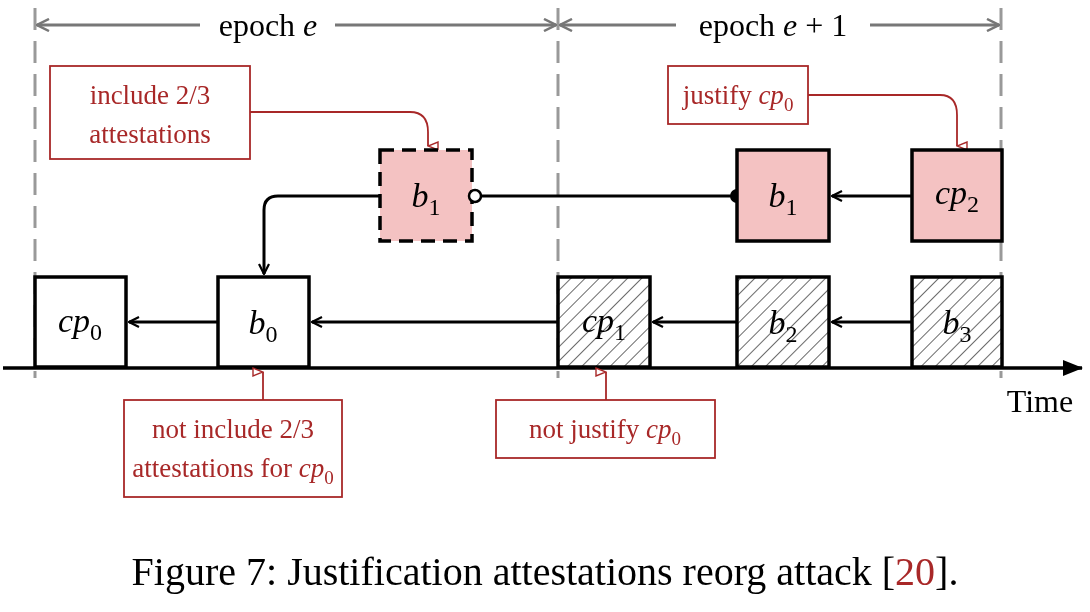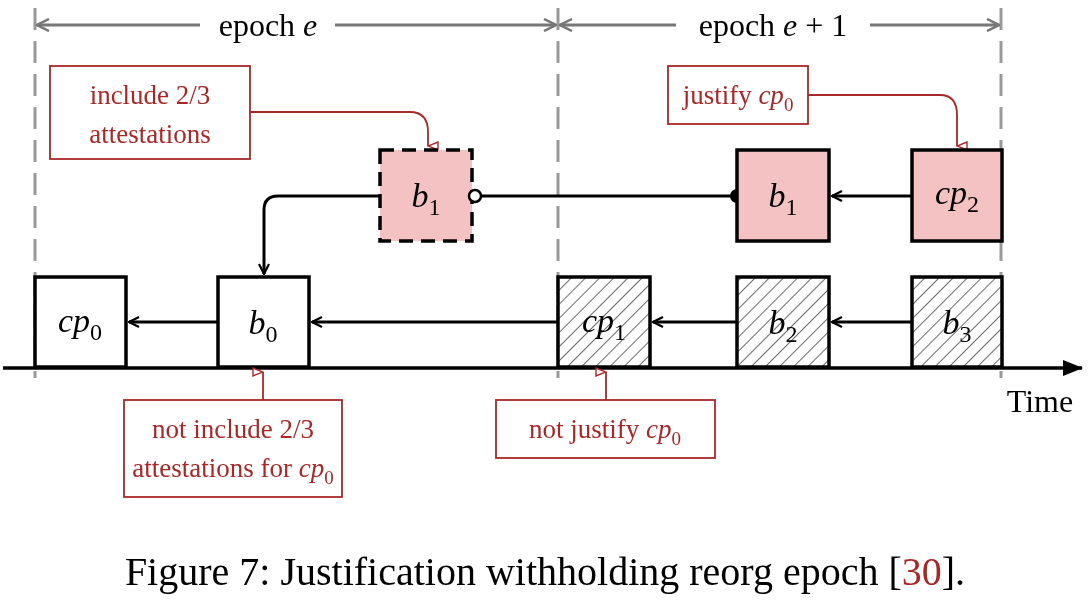--- a/index.html
+++ b/index.html
@@ -120,13 +120,13 @@
     <text x="233" y="477" text-anchor="middle" font-size="27" fill="#a82828" class="serif"><tspan>attestations for </tspan><tspan font-style="italic">cp</tspan><tspan font-size="19" dy="7">0</tspan></text>
   </g>
 
   <g>
     <path d="M606,400 L606,372" fill="none" stroke="#a82828" stroke-width="1.8" marker-end="url(#arrowRed)"></path>
     <rect x="496" y="400" width="219" height="58" fill="#fff" stroke="#a82828" stroke-width="1.8"></rect>
     <text x="605" y="438" text-anchor="middle" font-size="27" fill="#a82828" class="serif"><tspan>not justify </tspan><tspan font-style="italic">cp</tspan><tspan font-size="19" dy="7">0</tspan></text>
   </g>
 </svg>
 
-<div class="caption"><span>Figure 7: Justification withholding reorg epoch [</span><span class="ref">30</span><span>].</span></div>
+<div class="caption"><span>Figure 7: Justification attestations reorg attack [</span><span class="ref">20</span><span>].</span></div>
 
 </body></html>

